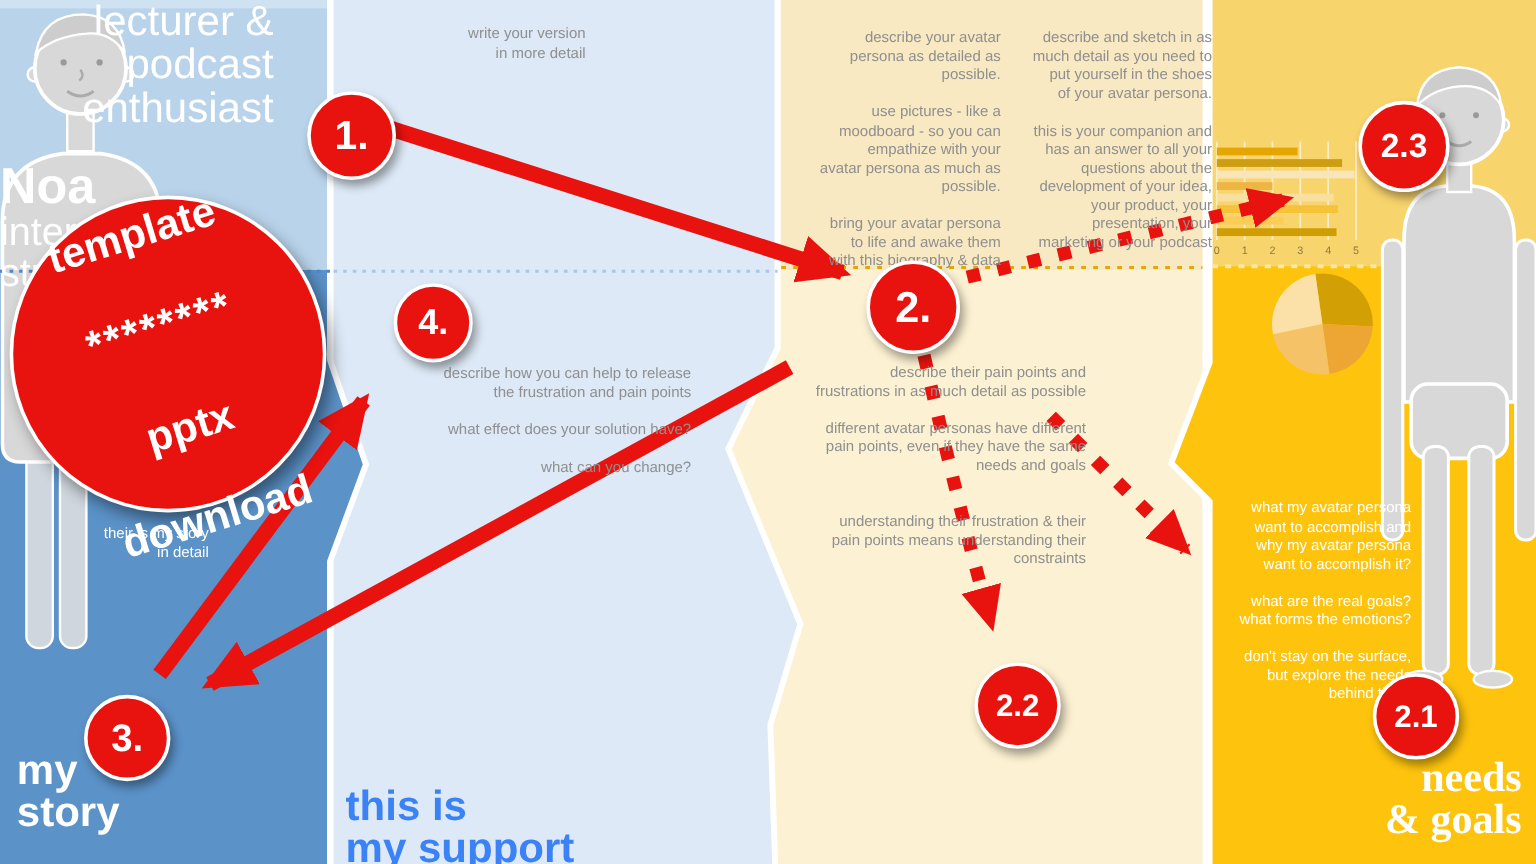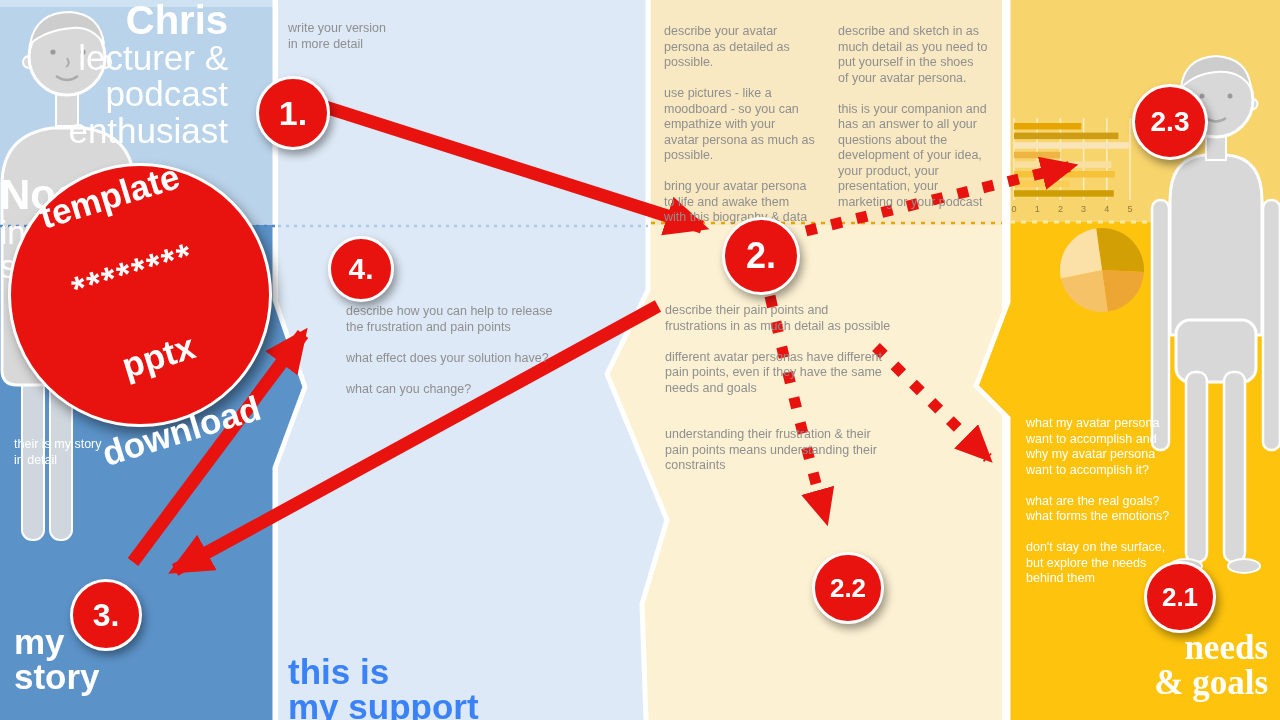--- a/index.html
+++ b/index.html
@@ -1,20 +1,20 @@
 <!DOCTYPE html>
 <html><head>
 <meta charset="utf-8">
 <style>
   html,body{margin:0;padding:0;background:#777;}
   #stage{position:relative;width:1280px;height:720px;overflow:hidden;background:#fff;
          font-family:"Liberation Sans","DejaVu Sans",sans-serif;}
   #bg, #arrows{position:absolute;left:0;top:0;width:1280px;height:720px;}
   #arrows{pointer-events:none;}
-  .txt{position:absolute;white-space:pre-line;}
+  .txt{position:absolute;white-space:pre-line;text-align:right;}
   .small-gray{color:#8f8f8f;font-size:12.5px;line-height:1.24;}
   .small-white{color:#ffffff;font-size:12.5px;line-height:1.24;}
   .persona-head{line-height:1.0;color:#fff;}
   .persona-head .pname{font-weight:bold;font-size:40px;display:block;line-height:1.0;}
   .persona-head .prole{font-weight:normal;font-size:35px;display:block;line-height:1.04;}
   .chris{left:40px;top:14px;width:228px;text-align:right;}
   .noa{left:1012px;top:16px;width:220px;text-align:left;}
   .noa .pname{font-size:42px;margin-top:25px;}
   .noa .prole{font-size:33px;}
   .footer-h{position:absolute;font-weight:bold;font-size:35px;line-height:1.0;white-space:pre-line;}
@@ -135,21 +135,20 @@
     <g id="pie-g">
         <path d="M1102,270 L1096.1547297596774,228.40874111285405 A42,42 0 0 1 1143.9498577683403,272.0516903314158 Z" fill="#d2a004"></path>
         <path d="M1102,270 L1143.9498577683403,272.0516903314158 A42,42 0 0 1 1107.8452702403226,311.59125888714595 Z" fill="#eda534"></path>
         <path d="M1102,270 L1107.8452702403226,311.59125888714595 A42,42 0 0 1 1060.8578395168277,278.4452726881305 Z" fill="#f6c267"></path>
         <path d="M1102,270 L1060.8578395168277,278.4452726881305 A42,42 0 0 1 1096.1547297596771,228.40874111285405 Z" fill="#fbe0a8"></path>
       </g>
   </svg>
 
   <div class="textlayer">
     <div class="persona-head chris">
-      <span class="pname">Chris</span>
       <span class="prole">lecturer &amp;
 podcast
 enthusiast</span>
     </div>
     <div class="persona-head noa">
       <span class="pname">Noa</span>
       <span class="prole">interested
 student</span>
     </div>
 

